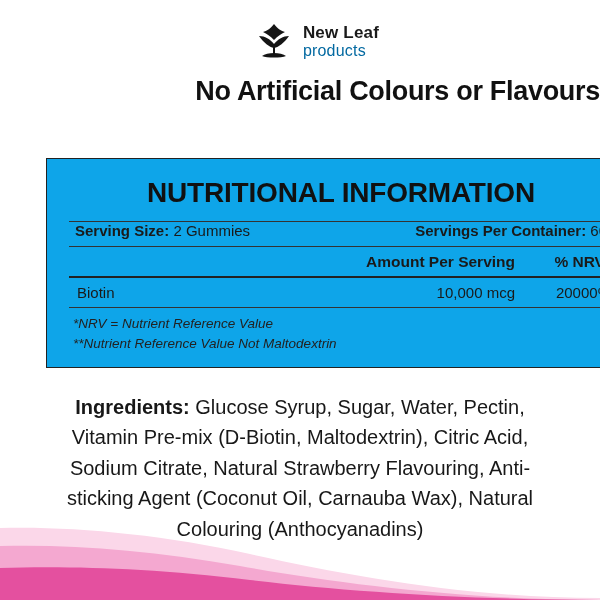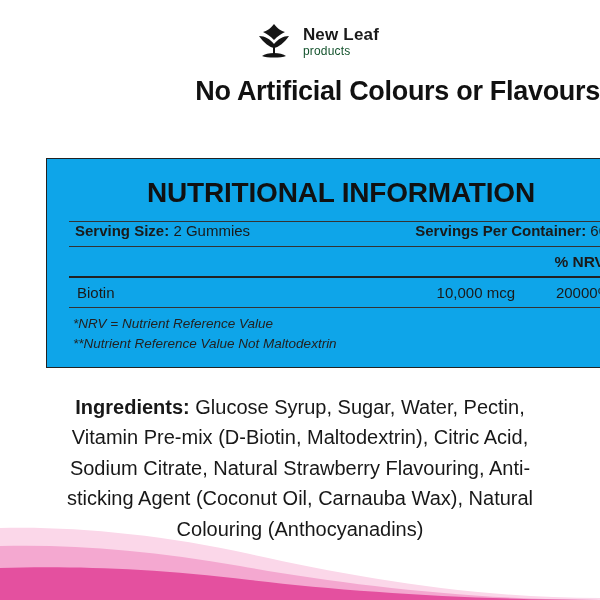--- a/index.html
+++ b/index.html
@@ -36,22 +36,22 @@
   }
   .logo-text .l1 {
     display: block;
     font-size: 17px;
     font-weight: bold;
     letter-spacing: 0.2px;
     color: #1a1a1a;
   }
   .logo-text .l2 {
     display: block;
-    font-size: 12px;
-    color: #14532d;
+    font-size: 16px;
+    color: #0369a1;
     margin-top: 2px;
     letter-spacing: 0.2px;
   }
 
   
   .headline {
     text-align: right;
     font-size: 27px;
     font-weight: bold;
     letter-spacing: -0.3px;
@@ -168,20 +168,21 @@
     </span>
     <span>
       <b>Servings Per Container:</b>
       <span>60</span>
     </span>
   </div>
 
   <div class="rule-thin"></div>
 
   <div class="col-head">
+    <span class="amount">Amount Per Serving</span>
     <span class="nrv">% NRV*</span>
   </div>
 
   <div class="rule-thick"></div>
 
   <div class="nutrient-row">
     <span class="name">Biotin</span>
     <span class="amount">10,000 mcg</span>
     <span class="nrv">20000%</span>
   </div>

